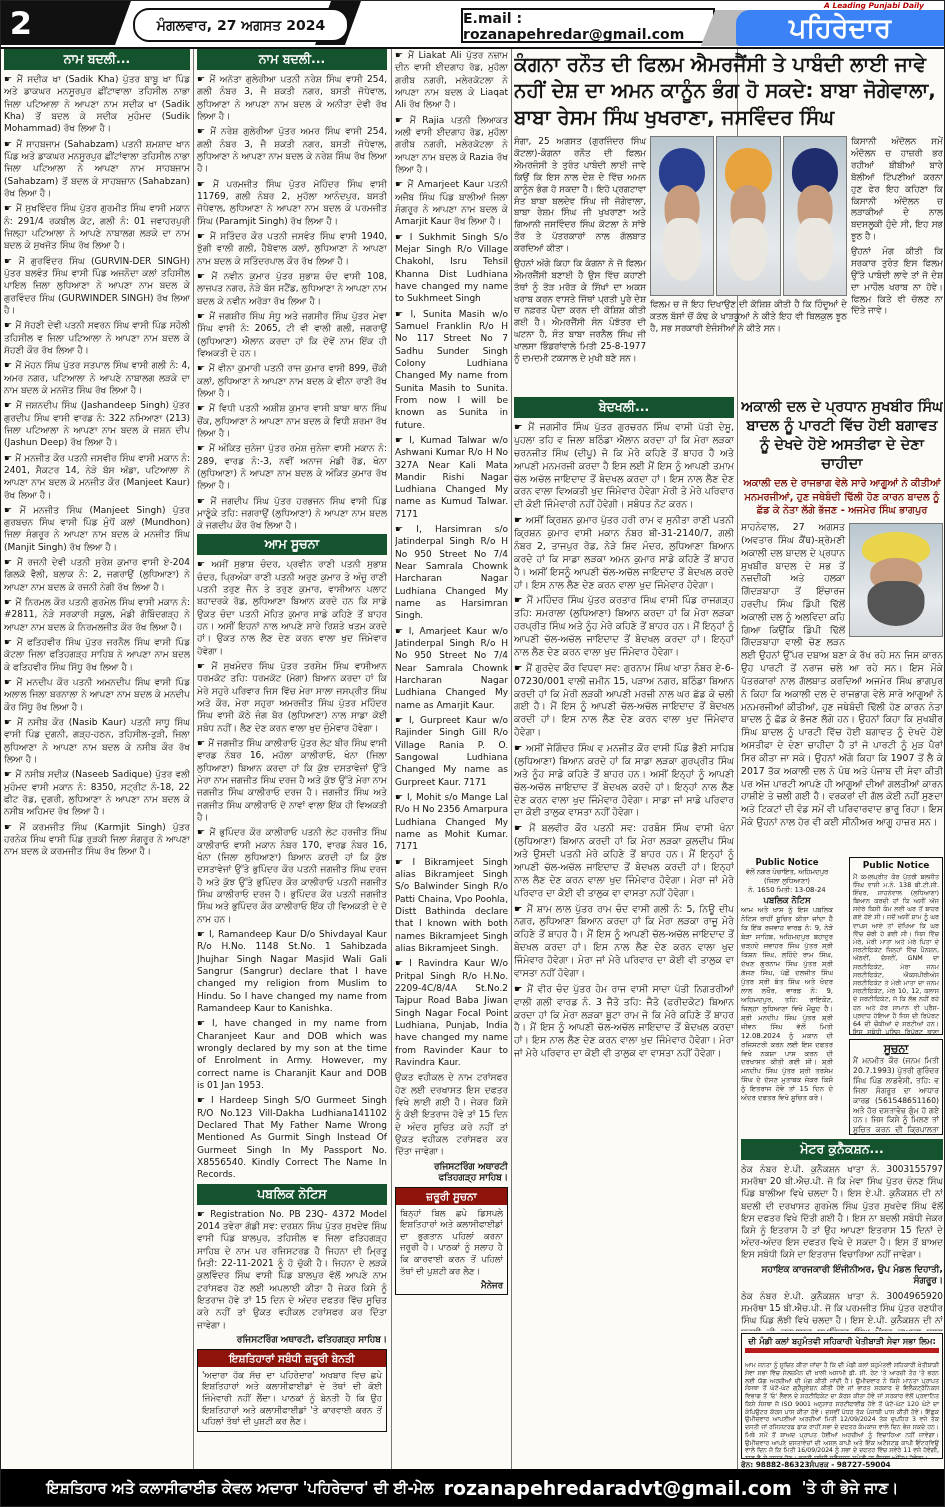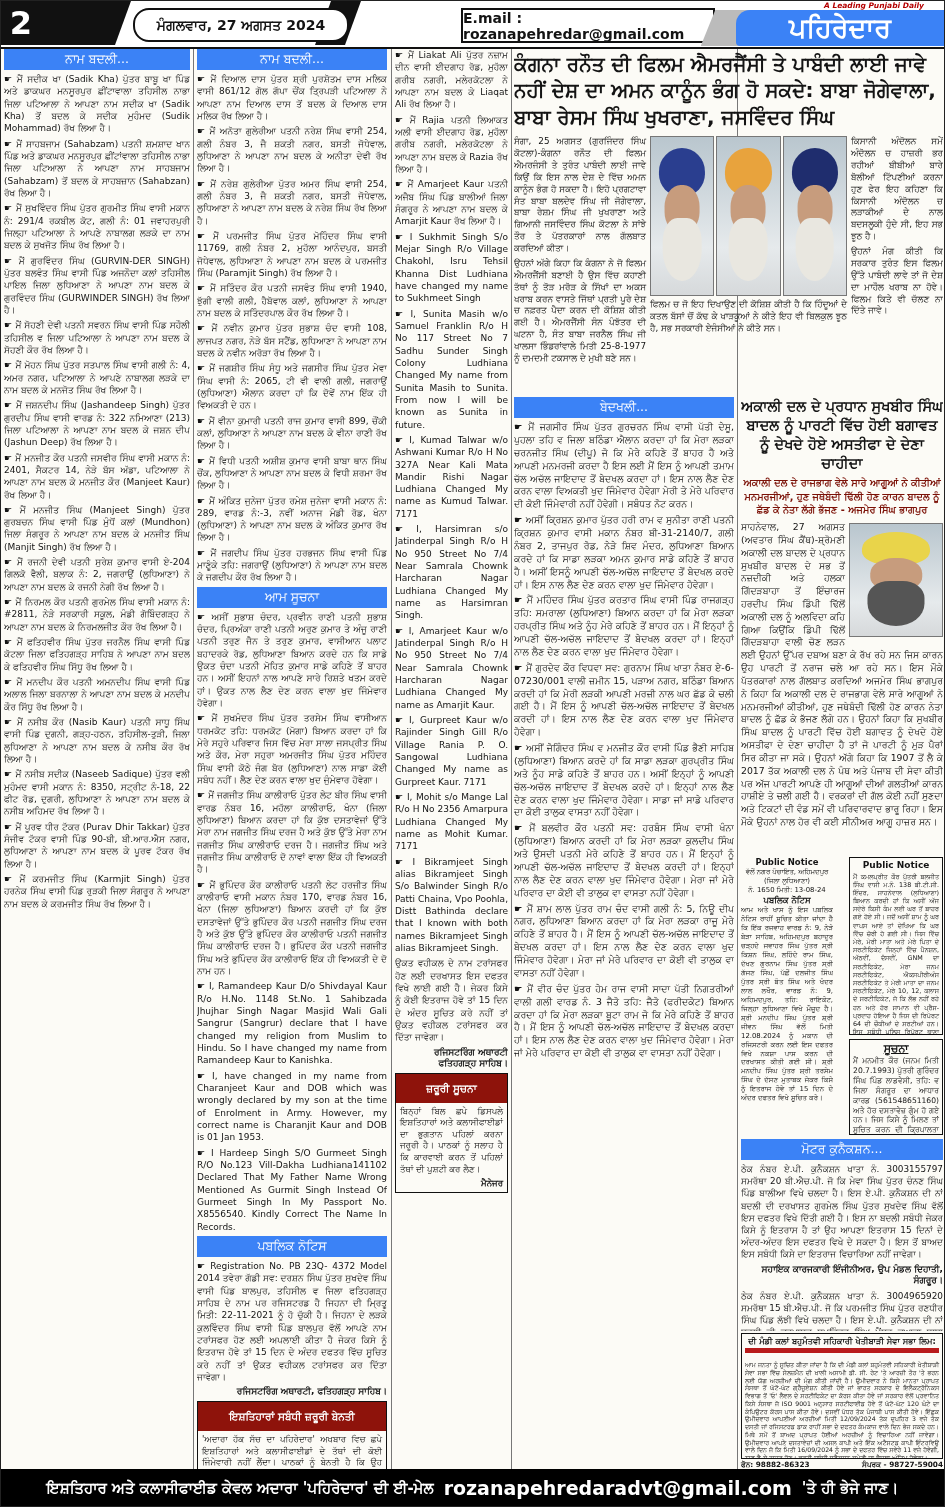--- a/index.html
+++ b/index.html
@@ -27,21 +27,21 @@
            transform:skewX(-22deg);}
   .tagline{position:absolute;right:20px;top:0px;color:#b40000;font-size:7.5px;font-style:italic;
            font-weight:bold;z-index:3;}
   
   .col{position:absolute;top:48px;overflow:hidden;}
   .c1{left:3px;width:186px;height:1420px;}
   .c2{left:196px;width:190px;height:1420px;}
   .c3{left:394px;width:113px;height:1420px;}
   .vrule{position:absolute;top:48px;height:1420px;width:1px;background:#777;}
   
-  .sechdr{background:#3b82f6;color:#fff;font-weight:normal;text-align:center;
+  .sechdr{background:#14532d;color:#fff;font-weight:bold;text-align:center;
           font-size:12.5px;padding:2px 0 3px;margin:0 0 3px;}
   .notice{font-size:9px;line-height:1.37;text-align:justify;margin:0 0 3px;}
   .notice::before{content:"☛ ";font-weight:bold;}
   .plain{font-size:9px;line-height:1.37;text-align:justify;margin:0 0 3px;}
   .sign{font-size:9px;font-weight:bold;text-align:right;margin:0 0 4px;}
   
   .leadzone{position:absolute;left:513px;top:48px;width:429px;height:346px;overflow:hidden;}
   .headline1{font-size:20px;font-weight:bold;line-height:1.32;margin:2px 0 6px;}
   .leadrow{display:flex;gap:4px;}
   .leadcolA{width:132px;}
@@ -83,24 +83,24 @@
   .motorzone{position:absolute;left:740px;top:1138px;width:202px;height:192px;overflow:hidden;}
   .motorzone .plain{font-size:8.9px;}
   
   .coopbox{position:absolute;left:740px;top:1332px;width:202px;height:126px;border:1.5px solid #111;
            box-sizing:border-box;padding:2px 3px;overflow:hidden;}
   .coopbox .t{font-weight:bold;font-size:8.3px;text-align:center;border-bottom:5px solid #b91c1c;
               padding-bottom:1px;margin-bottom:8px;}
   .coopbox .b{font-size:6.2px;line-height:1.25;text-align:justify;}
   .coopbox .li{font-size:6.2px;font-weight:bold;line-height:1.3;}
   .contactrow{position:absolute;left:740px;top:1459px;width:202px;display:flex;
-              justify-content:space-between;font-size:7.3px;font-weight:bold;}
+              font-size:7.3px;font-weight:bold;}
   
   .reqbox{border:1.5px solid #111;margin-top:4px;}
-  .reqbox .t{background:#8e130b;color:#fff;font-weight:bold;text-align:center;font-size:10.5px;padding:8px 0;}
+  .reqbox .t{background:#8e130b;color:#fff;font-weight:bold;text-align:center;font-size:10.5px;padding:2px 0;}
   .reqbox .b{font-size:8.6px;line-height:1.35;text-align:justify;padding:3px 4px;}
   .reqbox .s{font-size:8.6px;font-weight:bold;text-align:right;padding:0 4px 3px;}
   
   .footer{position:absolute;left:0;bottom:0;width:100%;height:37px;background:#000;color:#fff;
           display:flex;align-items:center;justify-content:center;gap:10px;}
   .footer .f1{font-size:15px;font-weight:bold;}
   .footer .f2{font-size:19px;font-weight:bold;}
 </style>
 </head>
 <body>
@@ -135,30 +135,28 @@
         <p class="notice">ਮੈਂ ਮੋਹਨ ਸਿੰਘ ਪੁੱਤਰ ਸਤਪਾਲ ਸਿੰਘ ਵਾਸੀ ਗਲੀ ਨੰ: 4, ਅਮਰ ਨਗਰ, ਪਟਿਆਲਾ ਨੇ ਆਪਣੇ ਨਾਬਾਲਗ ਲੜਕੇ ਦਾ ਨਾਮ ਬਦਲ ਕੇ ਮਨਜੋਤ ਸਿੰਘ ਰੱਖ ਲਿਆ ਹੈ।</p>
         <p class="notice">ਮੈਂ ਜਸ਼ਨਦੀਪ ਸਿੰਘ (Jashandeep Singh) ਪੁੱਤਰ ਗੁਰਦੀਪ ਸਿੰਘ ਵਾਸੀ ਵਾਰਡ ਨੰ: 322 ਨਮਿਆਣਾ (213) ਜਿਲਾ ਪਟਿਆਲਾ ਨੇ ਆਪਣਾ ਨਾਮ ਬਦਲ ਕੇ ਜਸ਼ਨ ਦੀਪ (Jashun Deep) ਰੱਖ ਲਿਆ ਹੈ।</p>
         <p class="notice">ਮੈਂ ਮਨਜੀਤ ਕੌਰ ਪਤਨੀ ਜਸਵੀਰ ਸਿੰਘ ਵਾਸੀ ਮਕਾਨ ਨੰ: 2401, ਸੈਕਟਰ 14, ਨੇੜੇ ਬੱਸ ਅੱਡਾ, ਪਟਿਆਲਾ ਨੇ ਆਪਣਾ ਨਾਮ ਬਦਲ ਕੇ ਮਨਜੀਤ ਕੌਰ (Manjeet Kaur) ਰੱਖ ਲਿਆ ਹੈ।</p>
         <p class="notice">ਮੈਂ ਮਨਜੀਤ ਸਿੰਘ (Manjeet Singh) ਪੁੱਤਰ ਗੁਰਬਚਨ ਸਿੰਘ ਵਾਸੀ ਪਿੰਡ ਮੁੰਧੋਂ ਕਲਾਂ (Mundhon) ਜਿਲਾ ਸੰਗਰੂਰ ਨੇ ਆਪਣਾ ਨਾਮ ਬਦਲ ਕੇ ਮਨਜੀਤ ਸਿੰਘ (Manjit Singh) ਰੱਖ ਲਿਆ ਹੈ।</p>
         <p class="notice">ਮੈਂ ਰਜਨੀ ਦੇਵੀ ਪਤਨੀ ਸੁਰੇਸ਼ ਕੁਮਾਰ ਵਾਸੀ ਏ-204 ਗਿਲਕੋ ਵੈਲੀ, ਬਲਾਕ ਨੰ: 2, ਜਗਰਾਉਂ (ਲੁਧਿਆਣਾ) ਨੇ ਆਪਣਾ ਨਾਮ ਬਦਲ ਕੇ ਰਜਨੀ ਨੇਗੀ ਰੱਖ ਲਿਆ ਹੈ।</p>
         <p class="notice">ਮੈਂ ਨਿਰਮਲ ਕੌਰ ਪਤਨੀ ਗੁਰਮੇਲ ਸਿੰਘ ਵਾਸੀ ਮਕਾਨ ਨੰ: #2811, ਨੇੜੇ ਸਰਕਾਰੀ ਸਕੂਲ, ਮੰਡੀ ਗੋਬਿੰਦਗੜ੍ਹ ਨੇ ਆਪਣਾ ਨਾਮ ਬਦਲ ਕੇ ਨਿਰਮਲਜੀਤ ਕੌਰ ਰੱਖ ਲਿਆ ਹੈ।</p>
         <p class="notice">ਮੈਂ ਫਤਿਹਵੀਰ ਸਿੰਘ ਪੁੱਤਰ ਜਰਨੈਲ ਸਿੰਘ ਵਾਸੀ ਪਿੰਡ ਕੋਟਲਾ ਜਿਲਾ ਫਤਿਹਗੜ੍ਹ ਸਾਹਿਬ ਨੇ ਆਪਣਾ ਨਾਮ ਬਦਲ ਕੇ ਫਤਿਹਵੀਰ ਸਿੰਘ ਸਿੱਧੂ ਰੱਖ ਲਿਆ ਹੈ।</p>
         <p class="notice">ਮੈਂ ਮਨਦੀਪ ਕੌਰ ਪਤਨੀ ਅਮਨਦੀਪ ਸਿੰਘ ਵਾਸੀ ਪਿੰਡ ਅਲਾਲ ਜਿਲਾ ਬਰਨਾਲਾ ਨੇ ਆਪਣਾ ਨਾਮ ਬਦਲ ਕੇ ਮਨਦੀਪ ਕੌਰ ਸਿੱਧੂ ਰੱਖ ਲਿਆ ਹੈ।</p>
         <p class="notice">ਮੈਂ ਨਸੀਬ ਕੌਰ (Nasib Kaur) ਪਤਨੀ ਸਾਧੂ ਸਿੰਘ ਵਾਸੀ ਪਿੰਡ ਦੁਗਨੀ, ਗੜ੍ਹ-ਹਠਨ, ਤਹਿਸੀਲ-ਤੁੜੀ, ਜਿਲਾ ਲੁਧਿਆਣਾ ਨੇ ਆਪਣਾ ਨਾਮ ਬਦਲ ਕੇ ਨਸੀਬ ਕੌਰ ਰੱਖ ਲਿਆ ਹੈ।</p>
         <p class="notice">ਮੈਂ ਨਸੀਬ ਸਦੀਕ (Naseeb Sadique) ਪੁੱਤਰ ਵਲੀ ਮੁਹੰਮਦ ਵਾਸੀ ਮਕਾਨ ਨੰ: 8350, ਸਟ੍ਰੀਟ ਨੰ-18, 22 ਫੀਟ ਰੋਡ, ਦੁਗਰੀ, ਲੁਧਿਆਣਾ ਨੇ ਆਪਣਾ ਨਾਮ ਬਦਲ ਕੇ ਨਸੀਬ ਅਹਿਮਦ ਰੱਖ ਲਿਆ ਹੈ।</p>
-        <p class="notice">ਮੈਂ ਪੂਰਵ ਧੀਰ ਟੱਕਰ (Purav Dhir Takkar) ਪੁੱਤਰ ਸੰਜੀਵ ਟੱਕਰ ਵਾਸੀ ਪਿੰਡ 90-ਬੀ, ਬੀ.ਆਰ.ਐਸ ਨਗਰ, ਲੁਧਿਆਣਾ ਨੇ ਆਪਣਾ ਨਾਮ ਬਦਲ ਕੇ ਪੂਰਵ ਟੱਕਰ ਰੱਖ ਲਿਆ ਹੈ।</p>
         <p class="notice">ਮੈਂ ਕਰਮਜੀਤ ਸਿੰਘ (Karmjit Singh) ਪੁੱਤਰ ਹਰਨੇਕ ਸਿੰਘ ਵਾਸੀ ਪਿੰਡ ਰੁੜਕੀ ਜਿਲਾ ਸੰਗਰੂਰ ਨੇ ਆਪਣਾ ਨਾਮ ਬਦਲ ਕੇ ਕਰਮਜੀਤ ਸਿੰਘ ਰੱਖ ਲਿਆ ਹੈ।</p>
       </div>
   </div>
 
   <div class="col c2">
     <div class="sechdr">ਨਾਮ ਬਦਲੀ...</div>
     <div>
 
-    <p class="notice">ਮੈਂ ਦਿਆਲ ਦਾਸ ਪੁੱਤਰ ਸ਼੍ਰੀ ਪੁਰਸ਼ੋਤਮ ਦਾਸ ਮਲਿਕ ਵਾਸੀ 861/12 ਗੋਲ ਗੱਪਾ ਚੌਂਕ ਤ੍ਰਿਪੜੀ ਪਟਿਆਲਾ ਨੇ ਆਪਣਾ ਨਾਮ ਦਿਆਲ ਦਾਸ ਤੋਂ ਬਦਲ ਕੇ ਦਿਆਲ ਦਾਸ ਮਲਿਕ ਰੱਖ ਲਿਆ ਹੈ।</p>
         <p class="notice">ਮੈਂ ਅਨੋਤਾ ਗੁਲੇਰੀਆ ਪਤਨੀ ਨਰੇਸ਼ ਸਿੰਘ ਵਾਸੀ 254, ਗਲੀ ਨੰਬਰ 3, ਜੈ ਸ਼ਕਤੀ ਨਗਰ, ਬਸਤੀ ਜੋਧੇਵਾਲ, ਲੁਧਿਆਣਾ ਨੇ ਆਪਣਾ ਨਾਮ ਬਦਲ ਕੇ ਅਨੀਤਾ ਦੇਵੀ ਰੱਖ ਲਿਆ ਹੈ।</p>
         <p class="notice">ਮੈਂ ਨਰੇਸ਼ ਗੁਲੇਰੀਆ ਪੁੱਤਰ ਅਮਰ ਸਿੰਘ ਵਾਸੀ 254, ਗਲੀ ਨੰਬਰ 3, ਜੈ ਸ਼ਕਤੀ ਨਗਰ, ਬਸਤੀ ਜੋਧੇਵਾਲ, ਲੁਧਿਆਣਾ ਨੇ ਆਪਣਾ ਨਾਮ ਬਦਲ ਕੇ ਨਰੇਸ਼ ਸਿੰਘ ਰੱਖ ਲਿਆ ਹੈ।</p>
         <p class="notice">ਮੈਂ ਪਰਮਜੀਤ ਸਿੰਘ ਪੁੱਤਰ ਮੋਹਿੰਦਰ ਸਿੰਘ ਵਾਸੀ 11769, ਗਲੀ ਨੰਬਰ 2, ਮੁਹੱਲਾ ਆਨੰਦਪੁਰ, ਬਸਤੀ ਜੋਧੇਵਾਲ, ਲੁਧਿਆਣਾ ਨੇ ਆਪਣਾ ਨਾਮ ਬਦਲ ਕੇ ਪਰਮਜੀਤ ਸਿੰਘ (Paramjit Singh) ਰੱਖ ਲਿਆ ਹੈ।</p>
         <p class="notice">ਮੈਂ ਸਤਿੰਦਰ ਕੌਰ ਪਤਨੀ ਜਸਵੰਤ ਸਿੰਘ ਵਾਸੀ 1940, ਝੁੱਗੀ ਵਾਲੀ ਗਲੀ, ਹੈਬੋਵਾਲ ਕਲਾਂ, ਲੁਧਿਆਣਾ ਨੇ ਆਪਣਾ ਨਾਮ ਬਦਲ ਕੇ ਸਤਿੰਦਰਪਾਲ ਕੌਰ ਰੱਖ ਲਿਆ ਹੈ।</p>
         <p class="notice">ਮੈਂ ਨਵੀਨ ਕੁਮਾਰ ਪੁੱਤਰ ਸੁਭਾਸ਼ ਚੰਦ ਵਾਸੀ 108, ਲਾਜਪਤ ਨਗਰ, ਨੇੜੇ ਬੱਸ ਸਟੈਂਡ, ਲੁਧਿਆਣਾ ਨੇ ਆਪਣਾ ਨਾਮ ਬਦਲ ਕੇ ਨਵੀਨ ਅਰੋੜਾ ਰੱਖ ਲਿਆ ਹੈ।</p>
         <p class="notice">ਮੈਂ ਜਗਸ਼ੀਰ ਸਿੰਘ ਸੰਧੂ ਅਤੇ ਜਗਸੀਰ ਸਿੰਘ ਪੁੱਤਰ ਮੇਵਾ ਸਿੰਘ ਵਾਸੀ ਨੰ: 2065, ਟੀ ਵੀ ਵਾਲੀ ਗਲੀ, ਜਗਰਾਉਂ (ਲੁਧਿਆਣਾ) ਐਲਾਨ ਕਰਦਾ ਹਾਂ ਕਿ ਦੋਵੇਂ ਨਾਮ ਇੱਕ ਹੀ ਵਿਅਕਤੀ ਦੇ ਹਨ।</p>
         <p class="notice">ਮੈਂ ਵੀਨਾ ਕੁਮਾਰੀ ਪਤਨੀ ਰਾਜ ਕੁਮਾਰ ਵਾਸੀ 899, ਚੌਂਕੀ ਕਲਾਂ, ਲੁਧਿਆਣਾ ਨੇ ਆਪਣਾ ਨਾਮ ਬਦਲ ਕੇ ਵੀਨਾ ਰਾਣੀ ਰੱਖ ਲਿਆ ਹੈ।</p>
         <p class="notice">ਮੈਂ ਵਿਧੀ ਪਤਨੀ ਅਸ਼ੀਸ਼ ਕੁਮਾਰ ਵਾਸੀ ਬਾਬਾ ਥਾਨ ਸਿੰਘ ਚੌਂਕ, ਲੁਧਿਆਣਾ ਨੇ ਆਪਣਾ ਨਾਮ ਬਦਲ ਕੇ ਵਿਧੀ ਸ਼ਰਮਾ ਰੱਖ ਲਿਆ ਹੈ।</p>
         <p class="notice">ਮੈਂ ਅੰਕਿਤ ਜੁਨੇਜਾ ਪੁੱਤਰ ਰਮੇਸ਼ ਜੁਨੇਜਾ ਵਾਸੀ ਮਕਾਨ ਨੰ: 289, ਵਾਰਡ ਨੰ:-3, ਨਵੀਂ ਅਨਾਜ ਮੰਡੀ ਰੋਡ, ਖੰਨਾ (ਲੁਧਿਆਣਾ) ਨੇ ਆਪਣਾ ਨਾਮ ਬਦਲ ਕੇ ਅੰਕਿਤ ਕੁਮਾਰ ਰੱਖ ਲਿਆ ਹੈ।</p>
         <p class="notice">ਮੈਂ ਜਗਦੀਪ ਸਿੰਘ ਪੁੱਤਰ ਹਰਭਜਨ ਸਿੰਘ ਵਾਸੀ ਪਿੰਡ ਮਾਣੂੰਕੇ ਤਹਿ: ਜਗਰਾਉਂ (ਲੁਧਿਆਣਾ) ਨੇ ਆਪਣਾ ਨਾਮ ਬਦਲ ਕੇ ਜਗਦੀਪ ਕੌਰ ਰੱਖ ਲਿਆ ਹੈ।</p>
@@ -190,20 +188,21 @@
         <p class="notice">ਮੈਂ Rajia ਪਤਨੀ ਲਿਆਕਤ ਅਲੀ ਵਾਸੀ ਈਦਗਾਹ ਰੋਡ, ਮੁਹੱਲਾ ਗਰੀਬ ਨਗਰੀ, ਮਲੇਰਕੋਟਲਾ ਨੇ ਆਪਣਾ ਨਾਮ ਬਦਲ ਕੇ Razia ਰੱਖ ਲਿਆ ਹੈ।</p>
         <p class="notice">ਮੈਂ Amarjeet Kaur ਪਤਨੀ ਅਜੈਬ ਸਿੰਘ ਪਿੰਡ ਬਾਲੀਆਂ ਜਿਲਾ ਸੰਗਰੂਰ ਨੇ ਆਪਣਾ ਨਾਮ ਬਦਲ ਕੇ Amarjit Kaur ਰੱਖ ਲਿਆ ਹੈ।</p>
         <p class="notice">I Sukhmit Singh S/o Mejar Singh R/o Village Chakohl, Isru Tehsil Khanna Dist Ludhiana have changed my name to Sukhmeet Singh</p>
         <p class="notice">I, Sunita Masih w/o Samuel Franklin R/o H No 117 Street No 7 Sadhu Sunder Singh Colony Ludhiana Changed My name from Sunita Masih to Sunita. From now I will be known as Sunita in future.</p>
         <p class="notice">I, Kumad Talwar w/o Ashwani Kumar R/o H No 327A Near Kali Mata Mandir Rishi Nagar Ludhiana Changed My name as Kumud Talwar. 7171</p>
         <p class="notice">I, Harsimran s/o Jatinderpal Singh R/o H No 950 Street No 7/4 Near Samrala Chownk Harcharan Nagar Ludhiana Changed My name as Harsimran Singh.</p>
         <p class="notice">I, Amarjeet Kaur w/o Jatinderpal Singh R/o H No 950 Street No 7/4 Near Samrala Chownk Harcharan Nagar Ludhiana Changed My name as Amarjit Kaur.</p>
         <p class="notice">I, Gurpreet Kaur w/o Rajinder Singh Gill R/o Village Rania P. O. Sangowal Ludhiana Changed My name as Gurpreet Kaur. 7171</p>
         <p class="notice">I, Mohit s/o Mange Lal R/o H No 2356 Amarpura Ludhiana Changed My name as Mohit Kumar. 7171</p>
         <p class="notice">I Bikramjeet Singh alias Bikramjeet Singh S/o Balwinder Singh R/o Patti Chaina, Vpo Poohla, Distt Bathinda declare that I known with both names Bikramjeet Singh alias Bikramjeet Singh.</p>
+        <p class="notice">I Ravindra Kaur W/o Pritpal Singh R/o H.No. 2209-4C/8/4A St.No.2 Tajpur Road Baba Jiwan Singh Nagar Focal Point Ludhiana, Punjab, India have changed my name from Ravinder Kaur to Ravindra Kaur.</p>
       </div>
     <p class="plain">ਉਕਤ ਵਹੀਕਲ ਦੇ ਨਾਮ ਟਰਾਂਸਫਰ ਹੋਣ ਲਈ ਦਰਖਾਸਤ ਇਸ ਦਫਤਰ ਵਿਖੇ ਲਾਈ ਗਈ ਹੈ। ਜੇਕਰ ਕਿਸੇ ਨੂੰ ਕੋਈ ਇਤਰਾਜ ਹੋਵੇ ਤਾਂ 15 ਦਿਨ ਦੇ ਅੰਦਰ ਸੂਚਿਤ ਕਰੇ ਨਹੀਂ ਤਾਂ ਉਕਤ ਵਹੀਕਲ ਟਰਾਂਸਫਰ ਕਰ ਦਿੱਤਾ ਜਾਵੇਗਾ।</p>
     <p class="sign">ਰਜਿਸਟਰਿੰਗ ਅਥਾਰਟੀ ਫਤਿਹਗੜ੍ਹ ਸਾਹਿਬ।</p>
     <div class="reqbox">
       <div class="t">ਜ਼ਰੂਰੀ ਸੂਚਨਾ</div>
       <div class="b">ਬਿਨ੍ਹਾਂ ਬਿਲ ਛਪੇ ਡਿਸਪਲੇ ਇਸ਼ਤਿਹਾਰਾਂ ਅਤੇ ਕਲਾਸੀਫਾਈਡਾਂ ਦਾ ਭੁਗਤਾਨ ਪਹਿਲਾਂ ਕਰਨਾ ਜਰੂਰੀ ਹੈ। ਪਾਠਕਾਂ ਨੂੰ ਸਲਾਹ ਹੈ ਕਿ ਕਾਰਵਾਈ ਕਰਨ ਤੋਂ ਪਹਿਲਾਂ ਤੱਥਾਂ ਦੀ ਪੁਸ਼ਟੀ ਕਰ ਲੈਣ।</div>
       <div class="s">ਮੈਨੇਜਰ</div>
     </div>
   </div>
 

